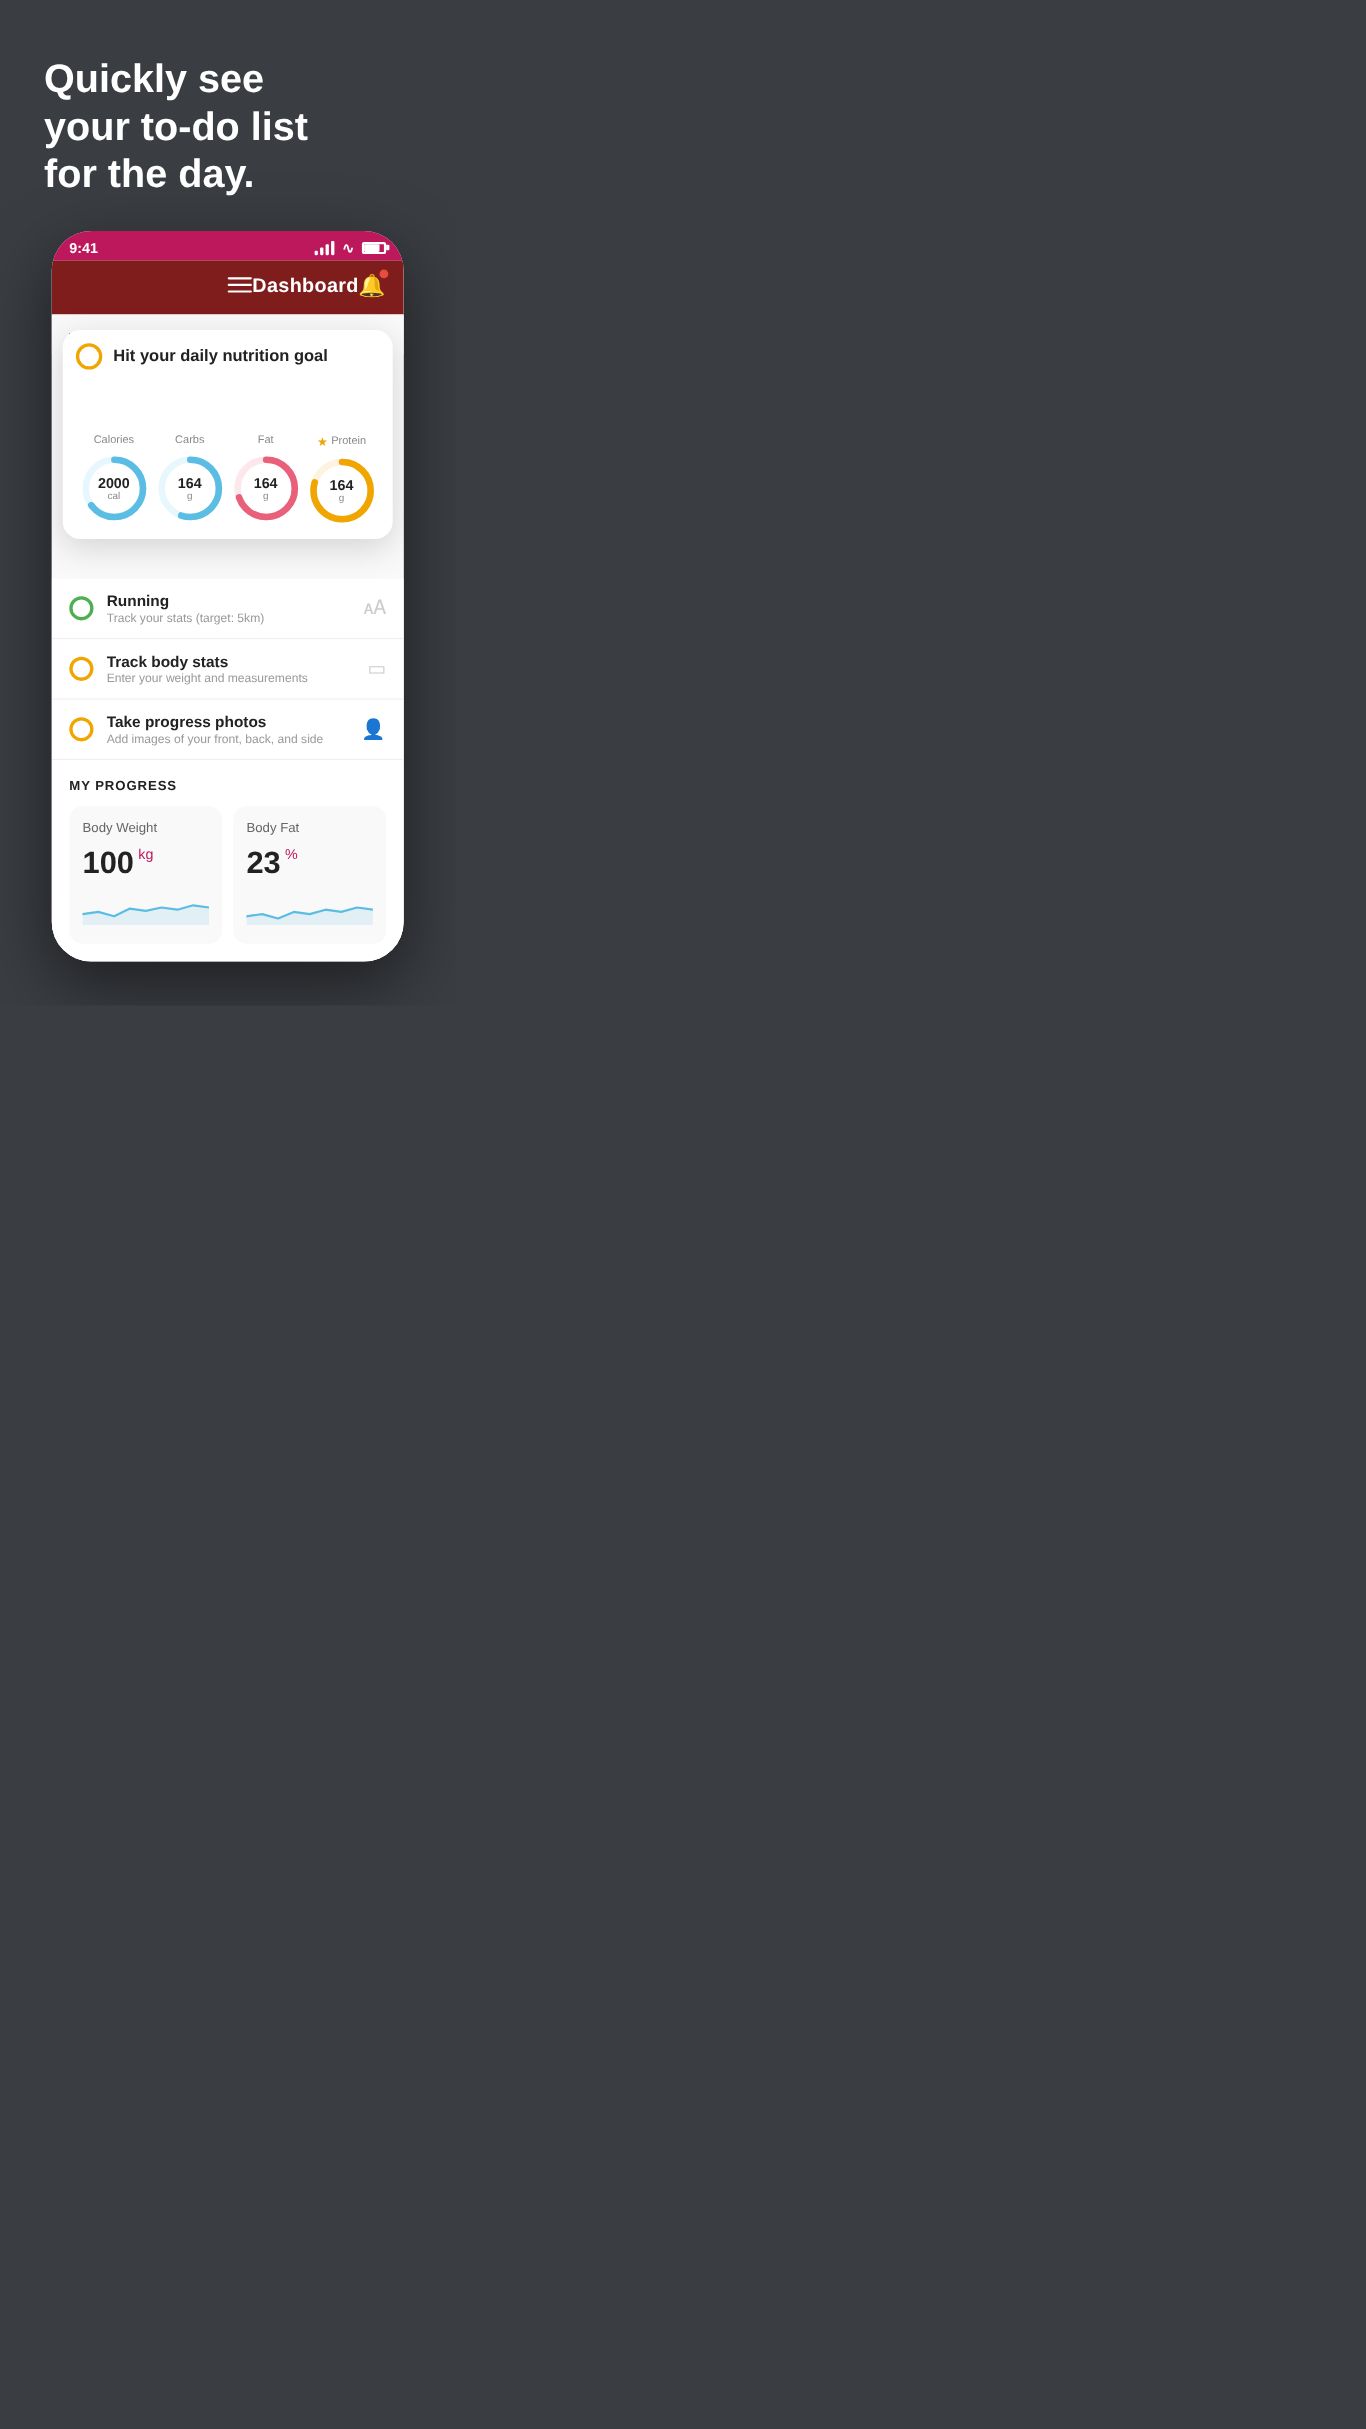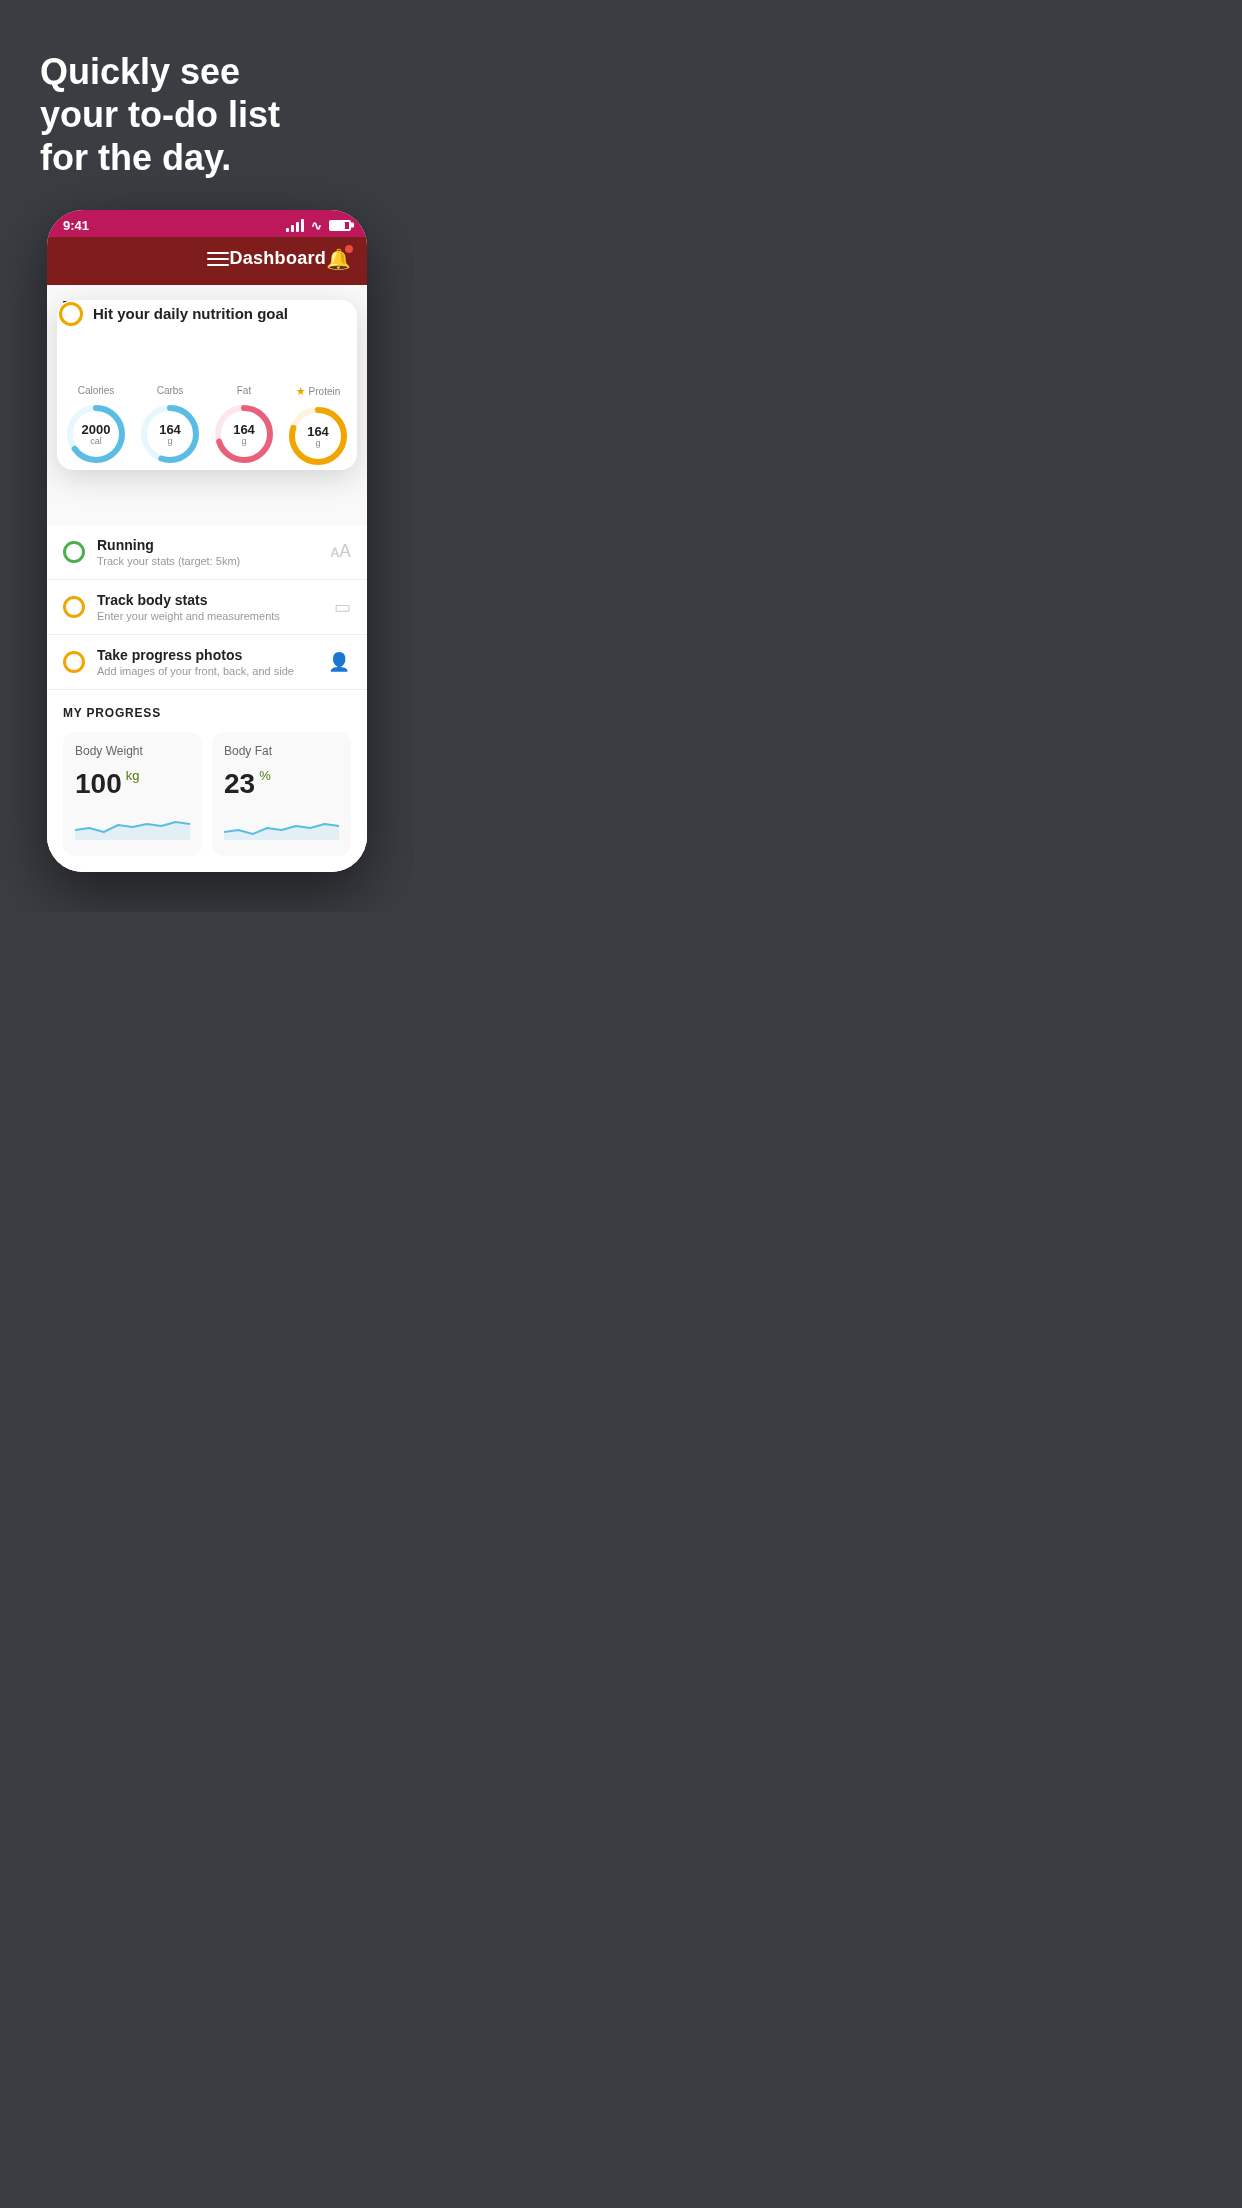--- a/index.html
+++ b/index.html
@@ -160,21 +160,21 @@
     }
 
     
     .floating-card {
       position: absolute;
       top: 20px;
       left: 10px;
       right: 10px;
       background: white;
       border-radius: 16px;
-      padding: 2px;
+      padding: 12px;
       box-shadow: 0 8px 30px rgba(0,0,0,0.15);
       z-index: 10;
     }
 
     .card-title-row {
       display: flex;
       align-items: center;
       gap: 10px;
       margin-bottom: 12px;
     }
@@ -319,21 +319,21 @@
       gap: 4px;
       margin-bottom: 10px;
     }
     .progress-value {
       font-size: 28px;
       font-weight: 800;
       color: #222;
     }
     .progress-unit {
       font-size: 13px;
-      color: #4d7c0f;
+      color: #be185d;
     }
 
     
     .sparkline {
       width: 100%;
       height: 30px;
     }
   </style>
 </head>
 <body>

